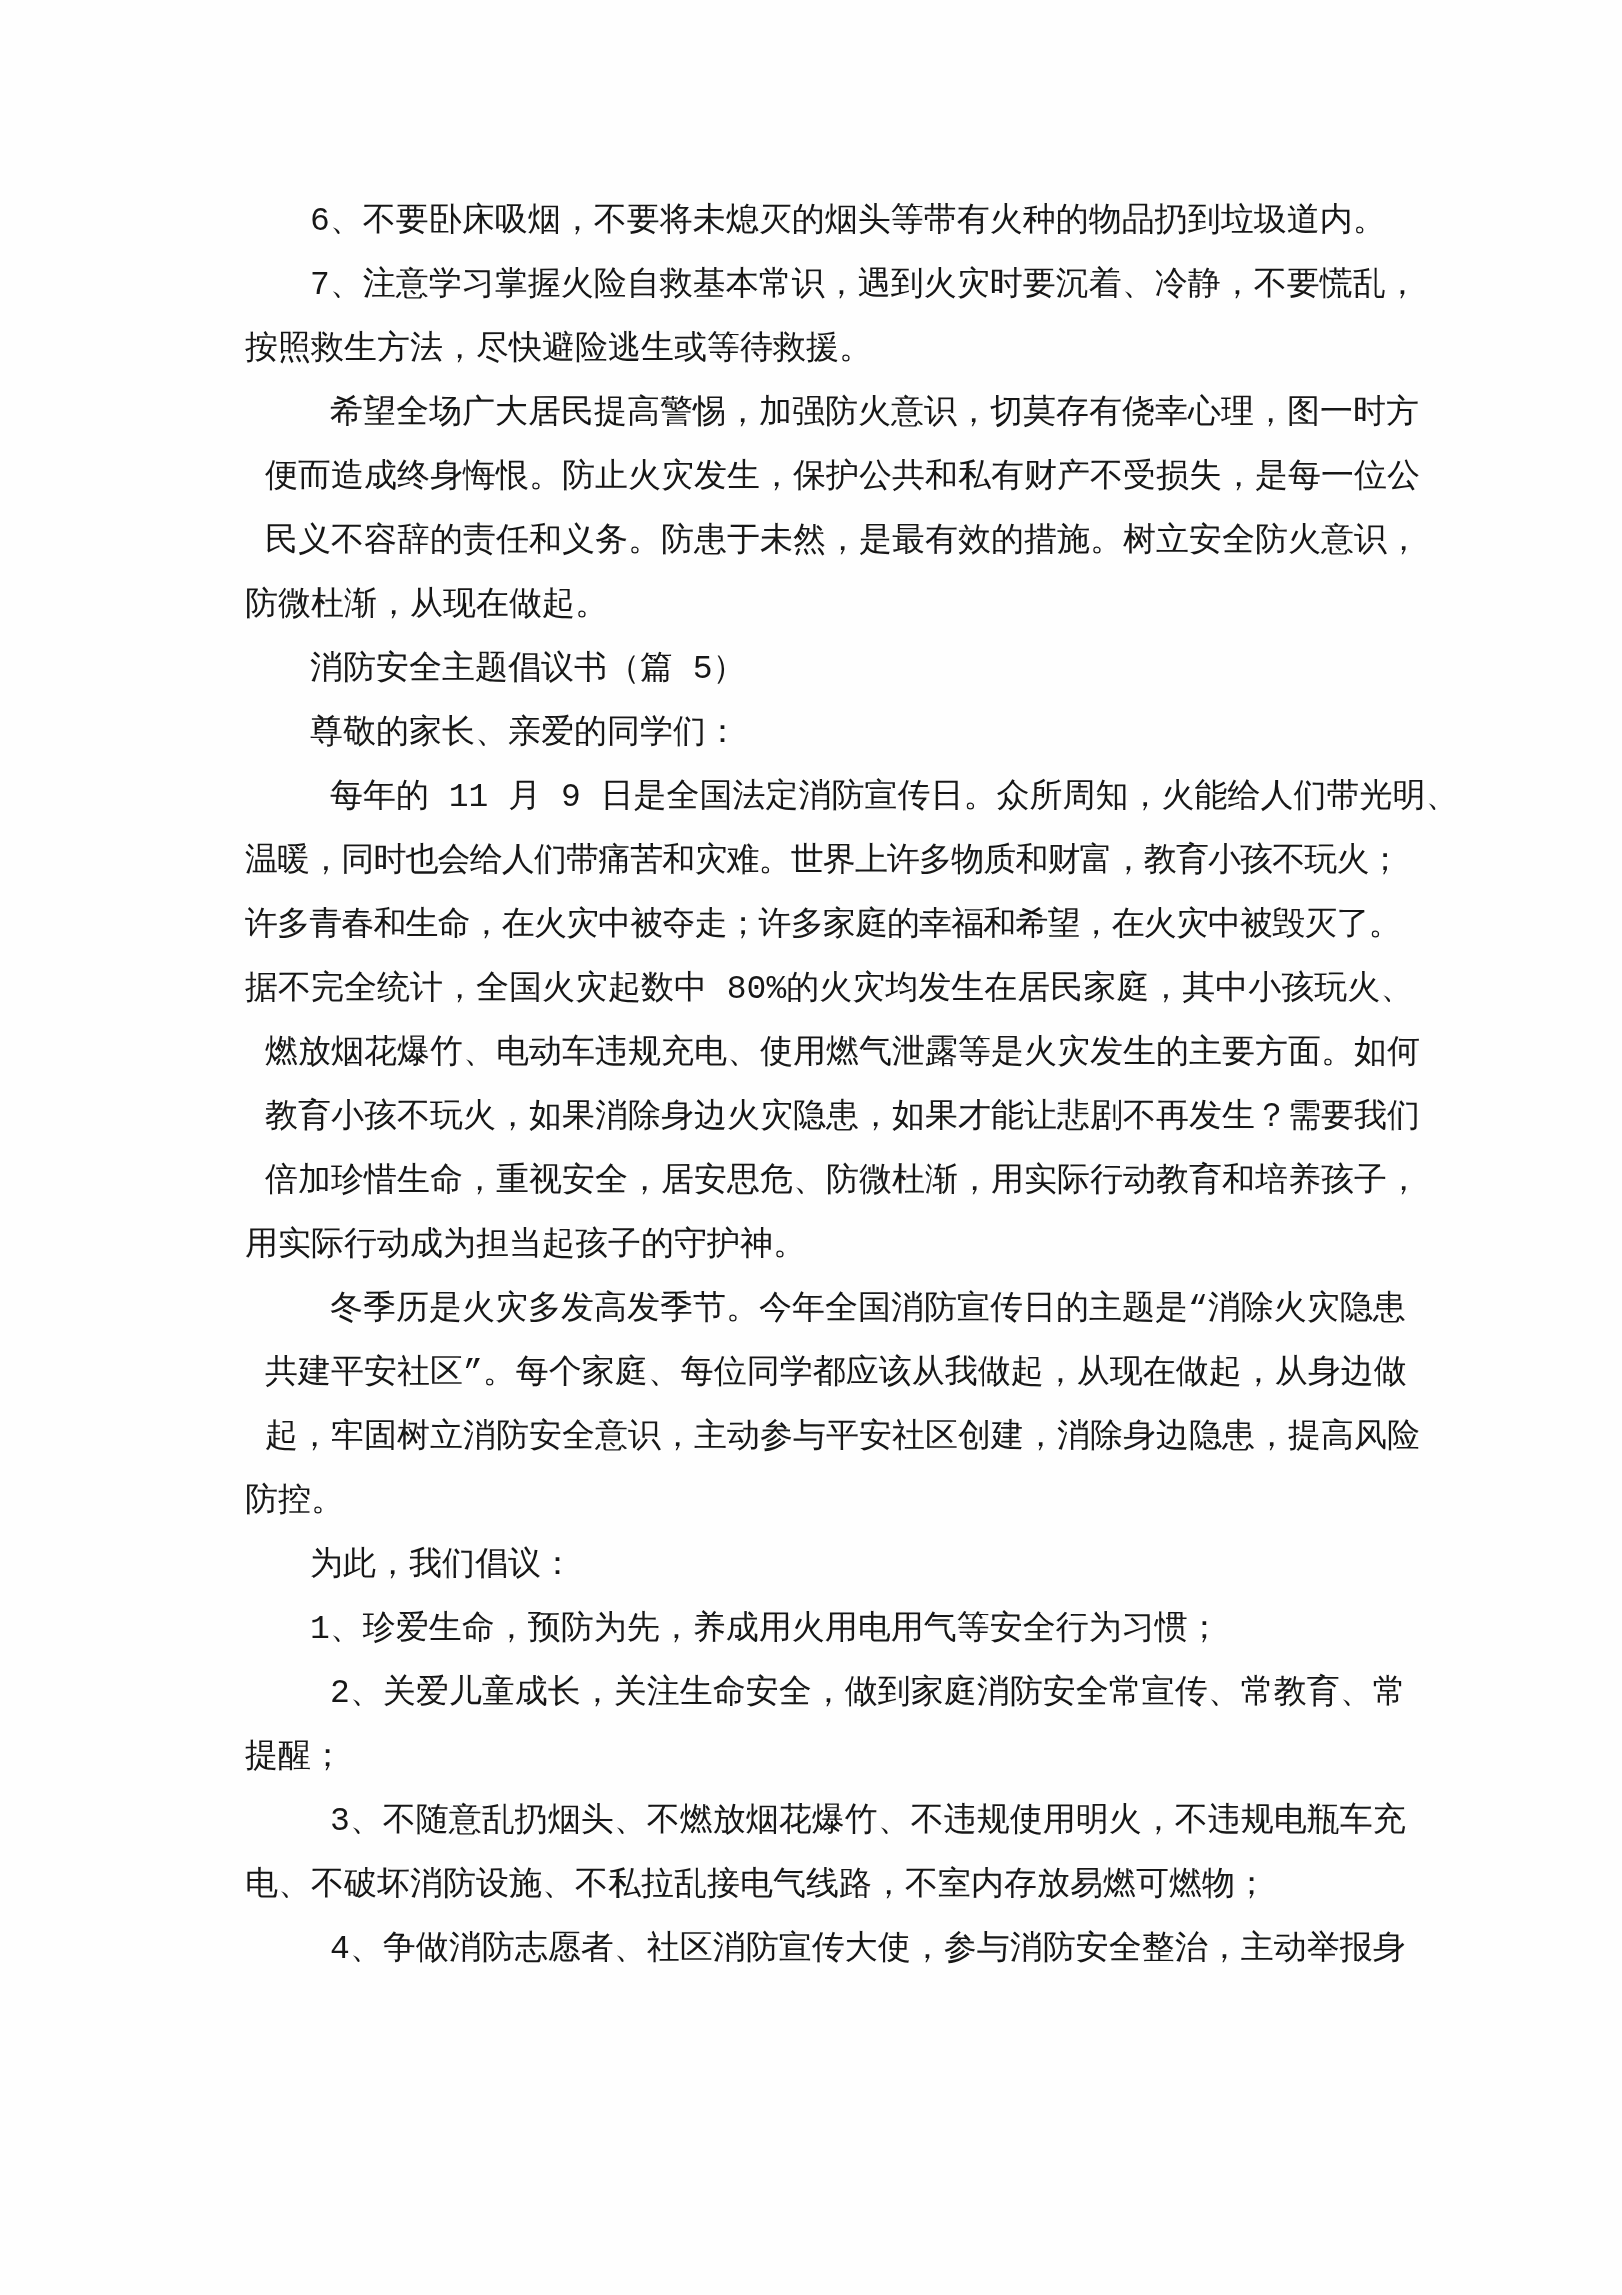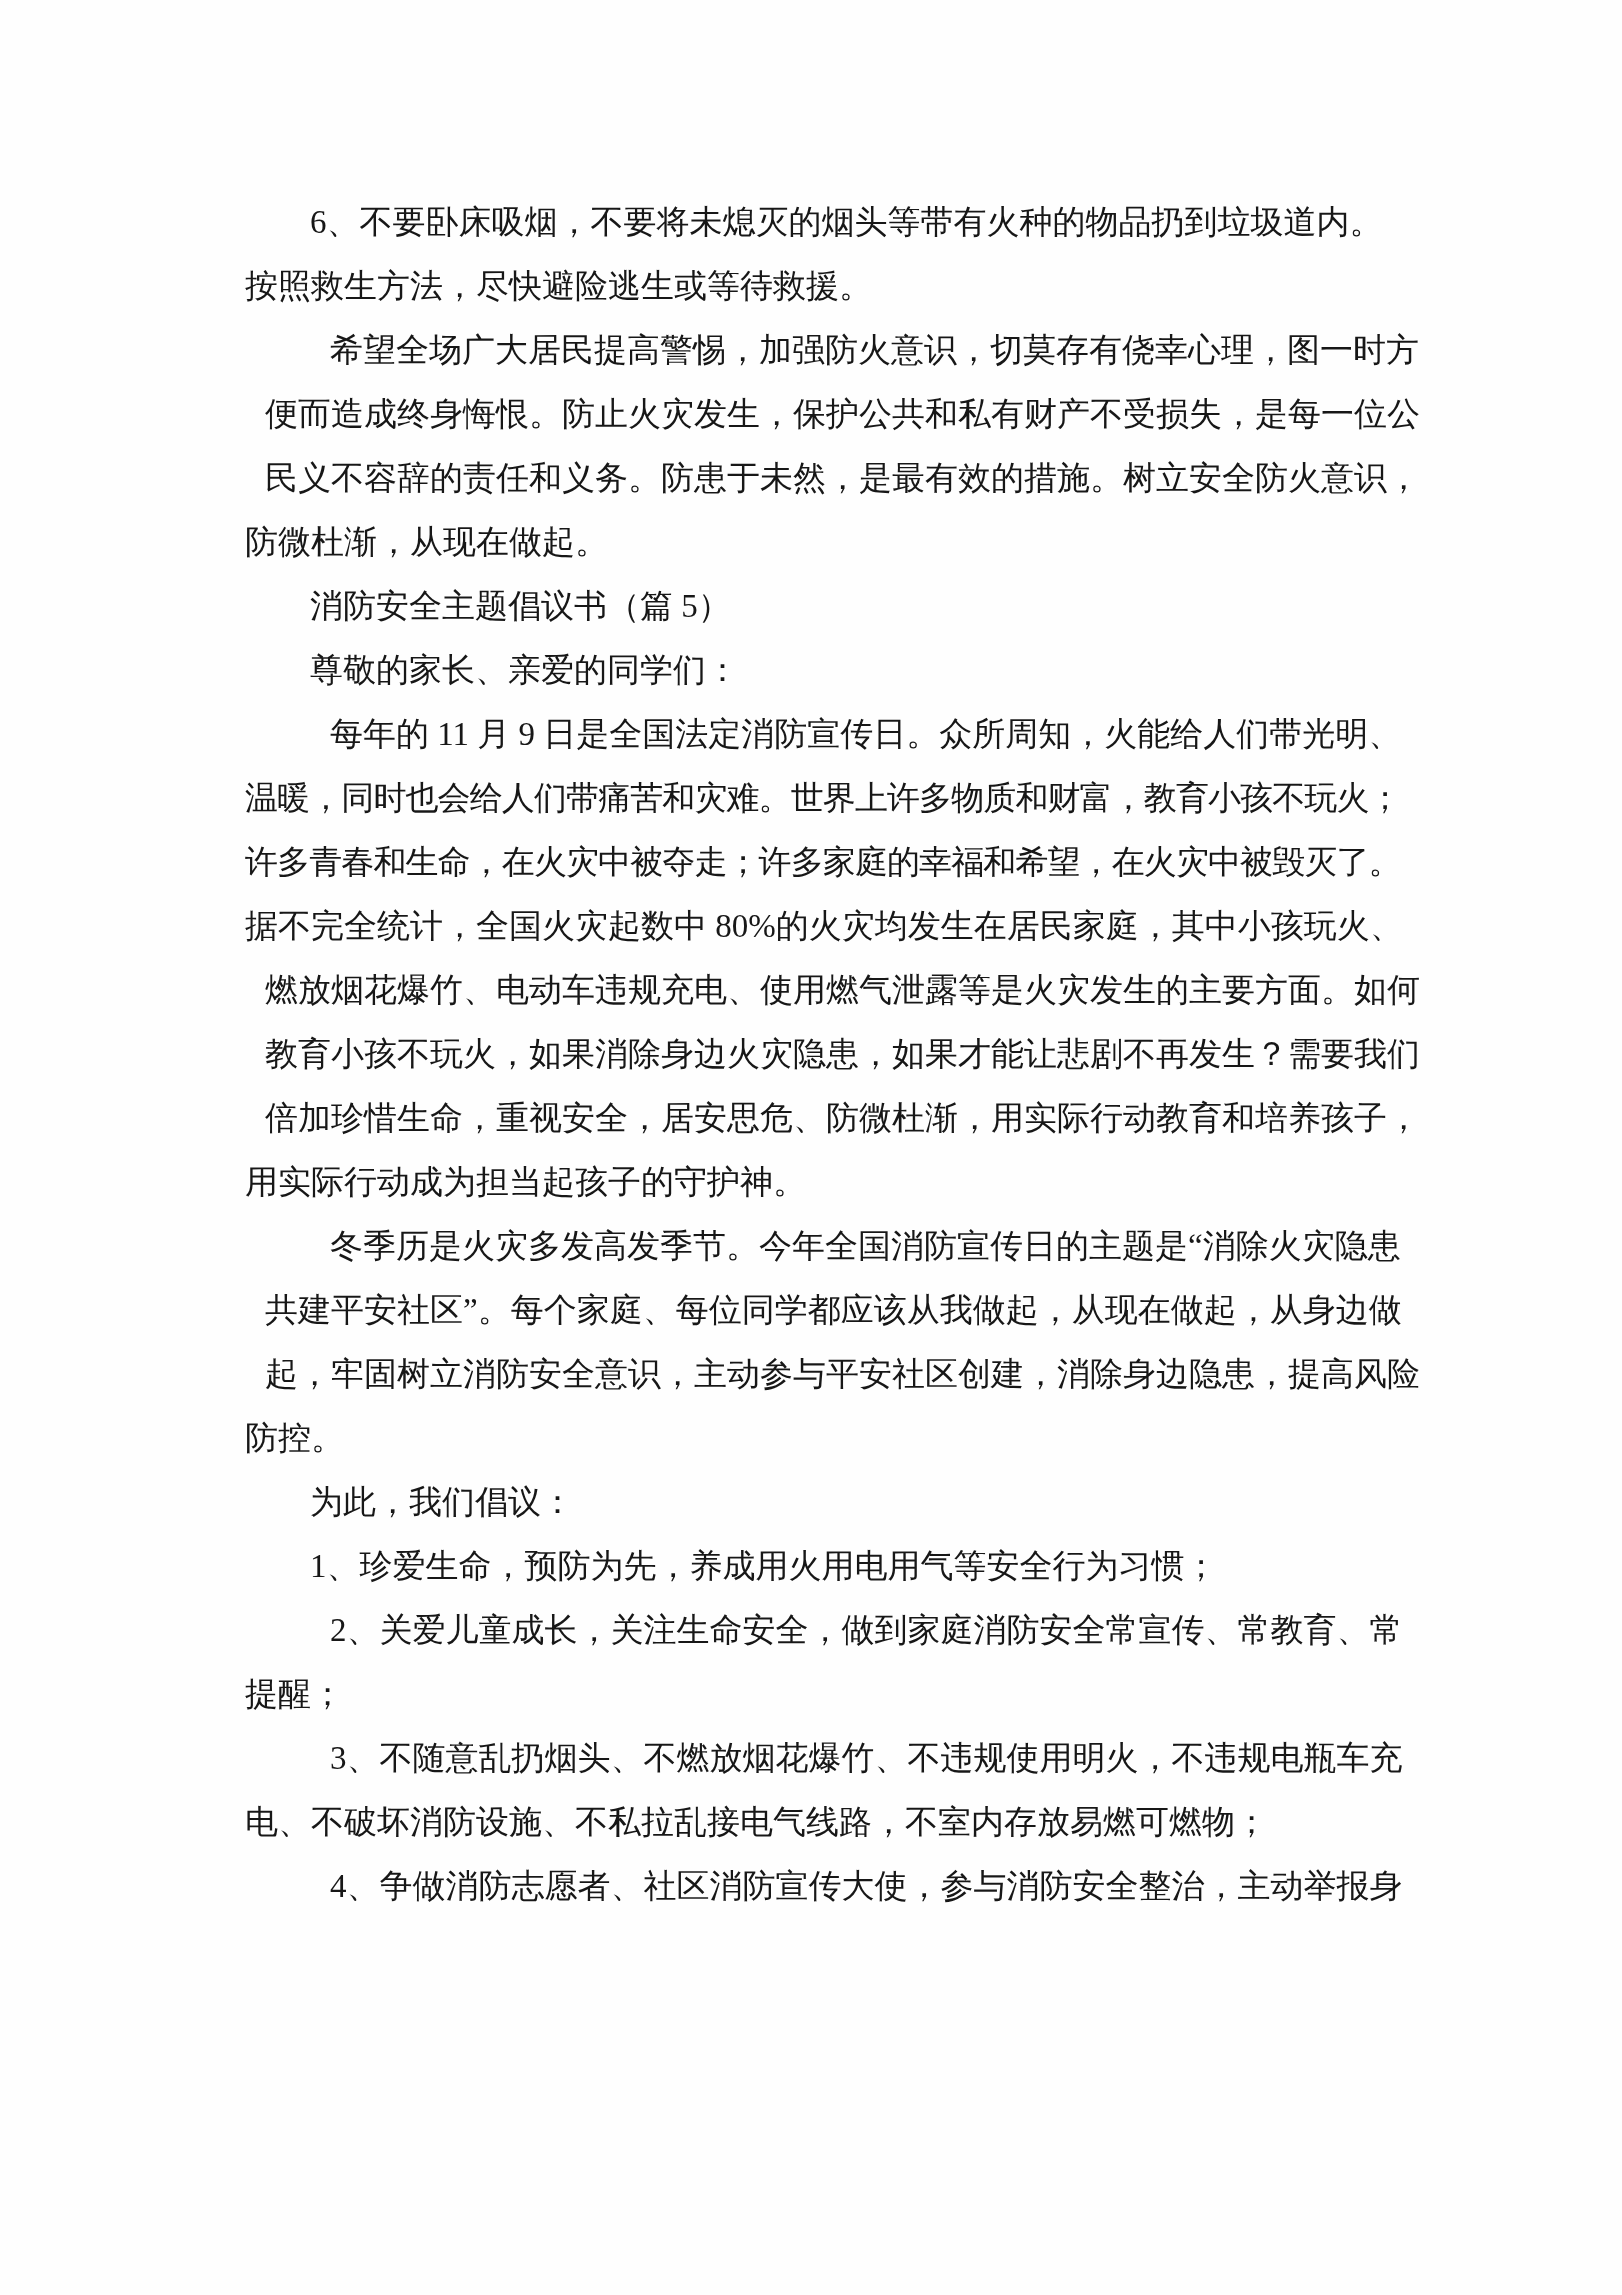--- a/index.html
+++ b/index.html
@@ -11,20 +11,21 @@
     height: 2295px;
     background: #ffffff;
     position: relative;
     font-family: "Liberation Serif", "DejaVu Serif", serif;
     overflow: hidden;
   }
   .page {
     position: absolute;
     inset: 0;
     background: #fefefe;
+    font-family: Liberation Mono, monospace;
   }
   .text-block {
     position: absolute;
     left: 245px;
     top: 190px;
     width: 1145px;
     color: #171717;
     font-size: 33px;
     line-height: 64px;
   }
@@ -44,20 +45,21 @@
   .line.squeeze {
     letter-spacing: -0.9px;
   }
 </style>
 </head>
 <body>
 
 <div class="page">
   <div class="text-block" style="color: rgb(23, 23, 23);">
       <div class="line indent">6、不要卧床吸烟，不要将未熄灭的烟头等带有火种的物品扔到垃圾道内。</div>
+      <div class="line indent">7、注意学习掌握火险自救基本常识，遇到火灾时要沉着、冷静，不要慌乱，</div>
       <div class="line">按照救生方法，尽快避险逃生或等待救援。</div>
       <div class="line indent fill">希望全场广大居民提高警惕，加强防火意识，切莫存有侥幸心理，图一时方</div>
       <div class="line fill">便而造成终身悔恨。防止火灾发生，保护公共和私有财产不受损失，是每一位公</div>
       <div class="line fill">民义不容辞的责任和义务。防患于未然，是最有效的措施。树立安全防火意识，</div>
       <div class="line">防微杜渐，从现在做起。</div>
       <div class="line indent">消防安全主题倡议书（篇 5）</div>
       <div class="line indent">尊敬的家长、亲爱的同学们：</div>
       <div class="line indent fill">每年的 11 月 9 日是全国法定消防宣传日。众所周知，火能给人们带光明、</div>
       <div class="line squeeze">温暖，同时也会给人们带痛苦和灾难。世界上许多物质和财富，教育小孩不玩火；</div>
       <div class="line squeeze">许多青春和生命，在火灾中被夺走；许多家庭的幸福和希望，在火灾中被毁灭了。</div>

